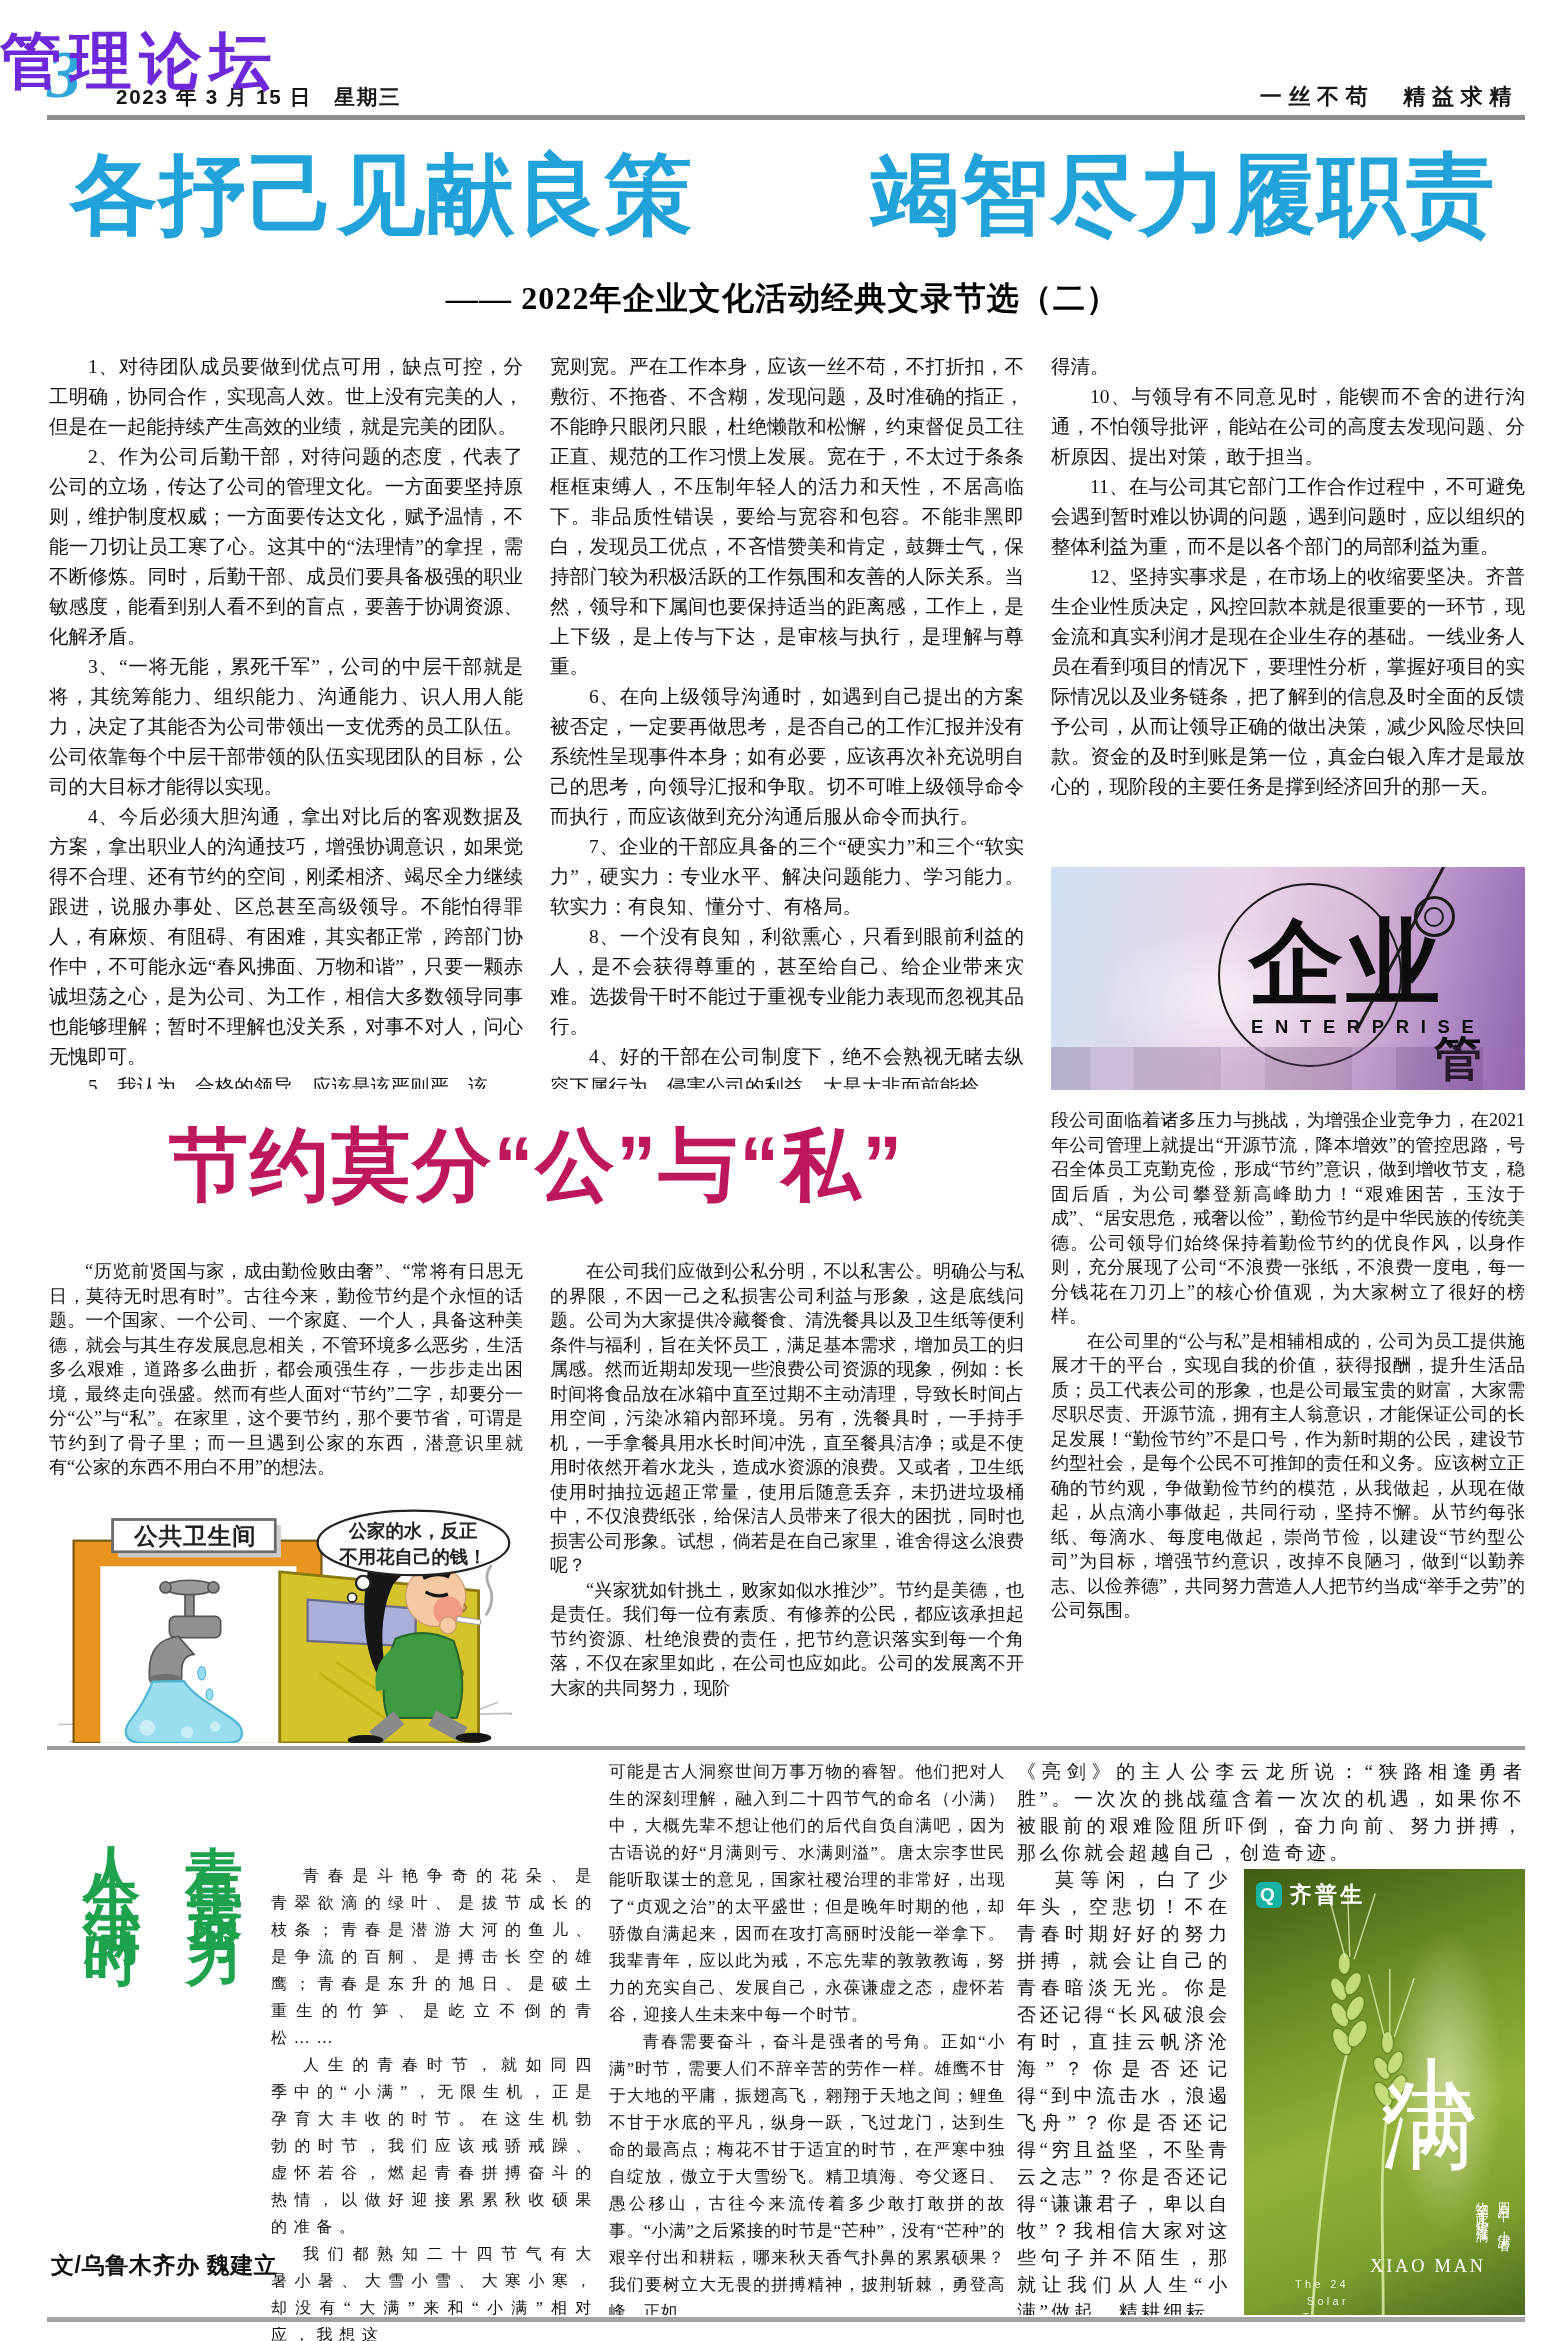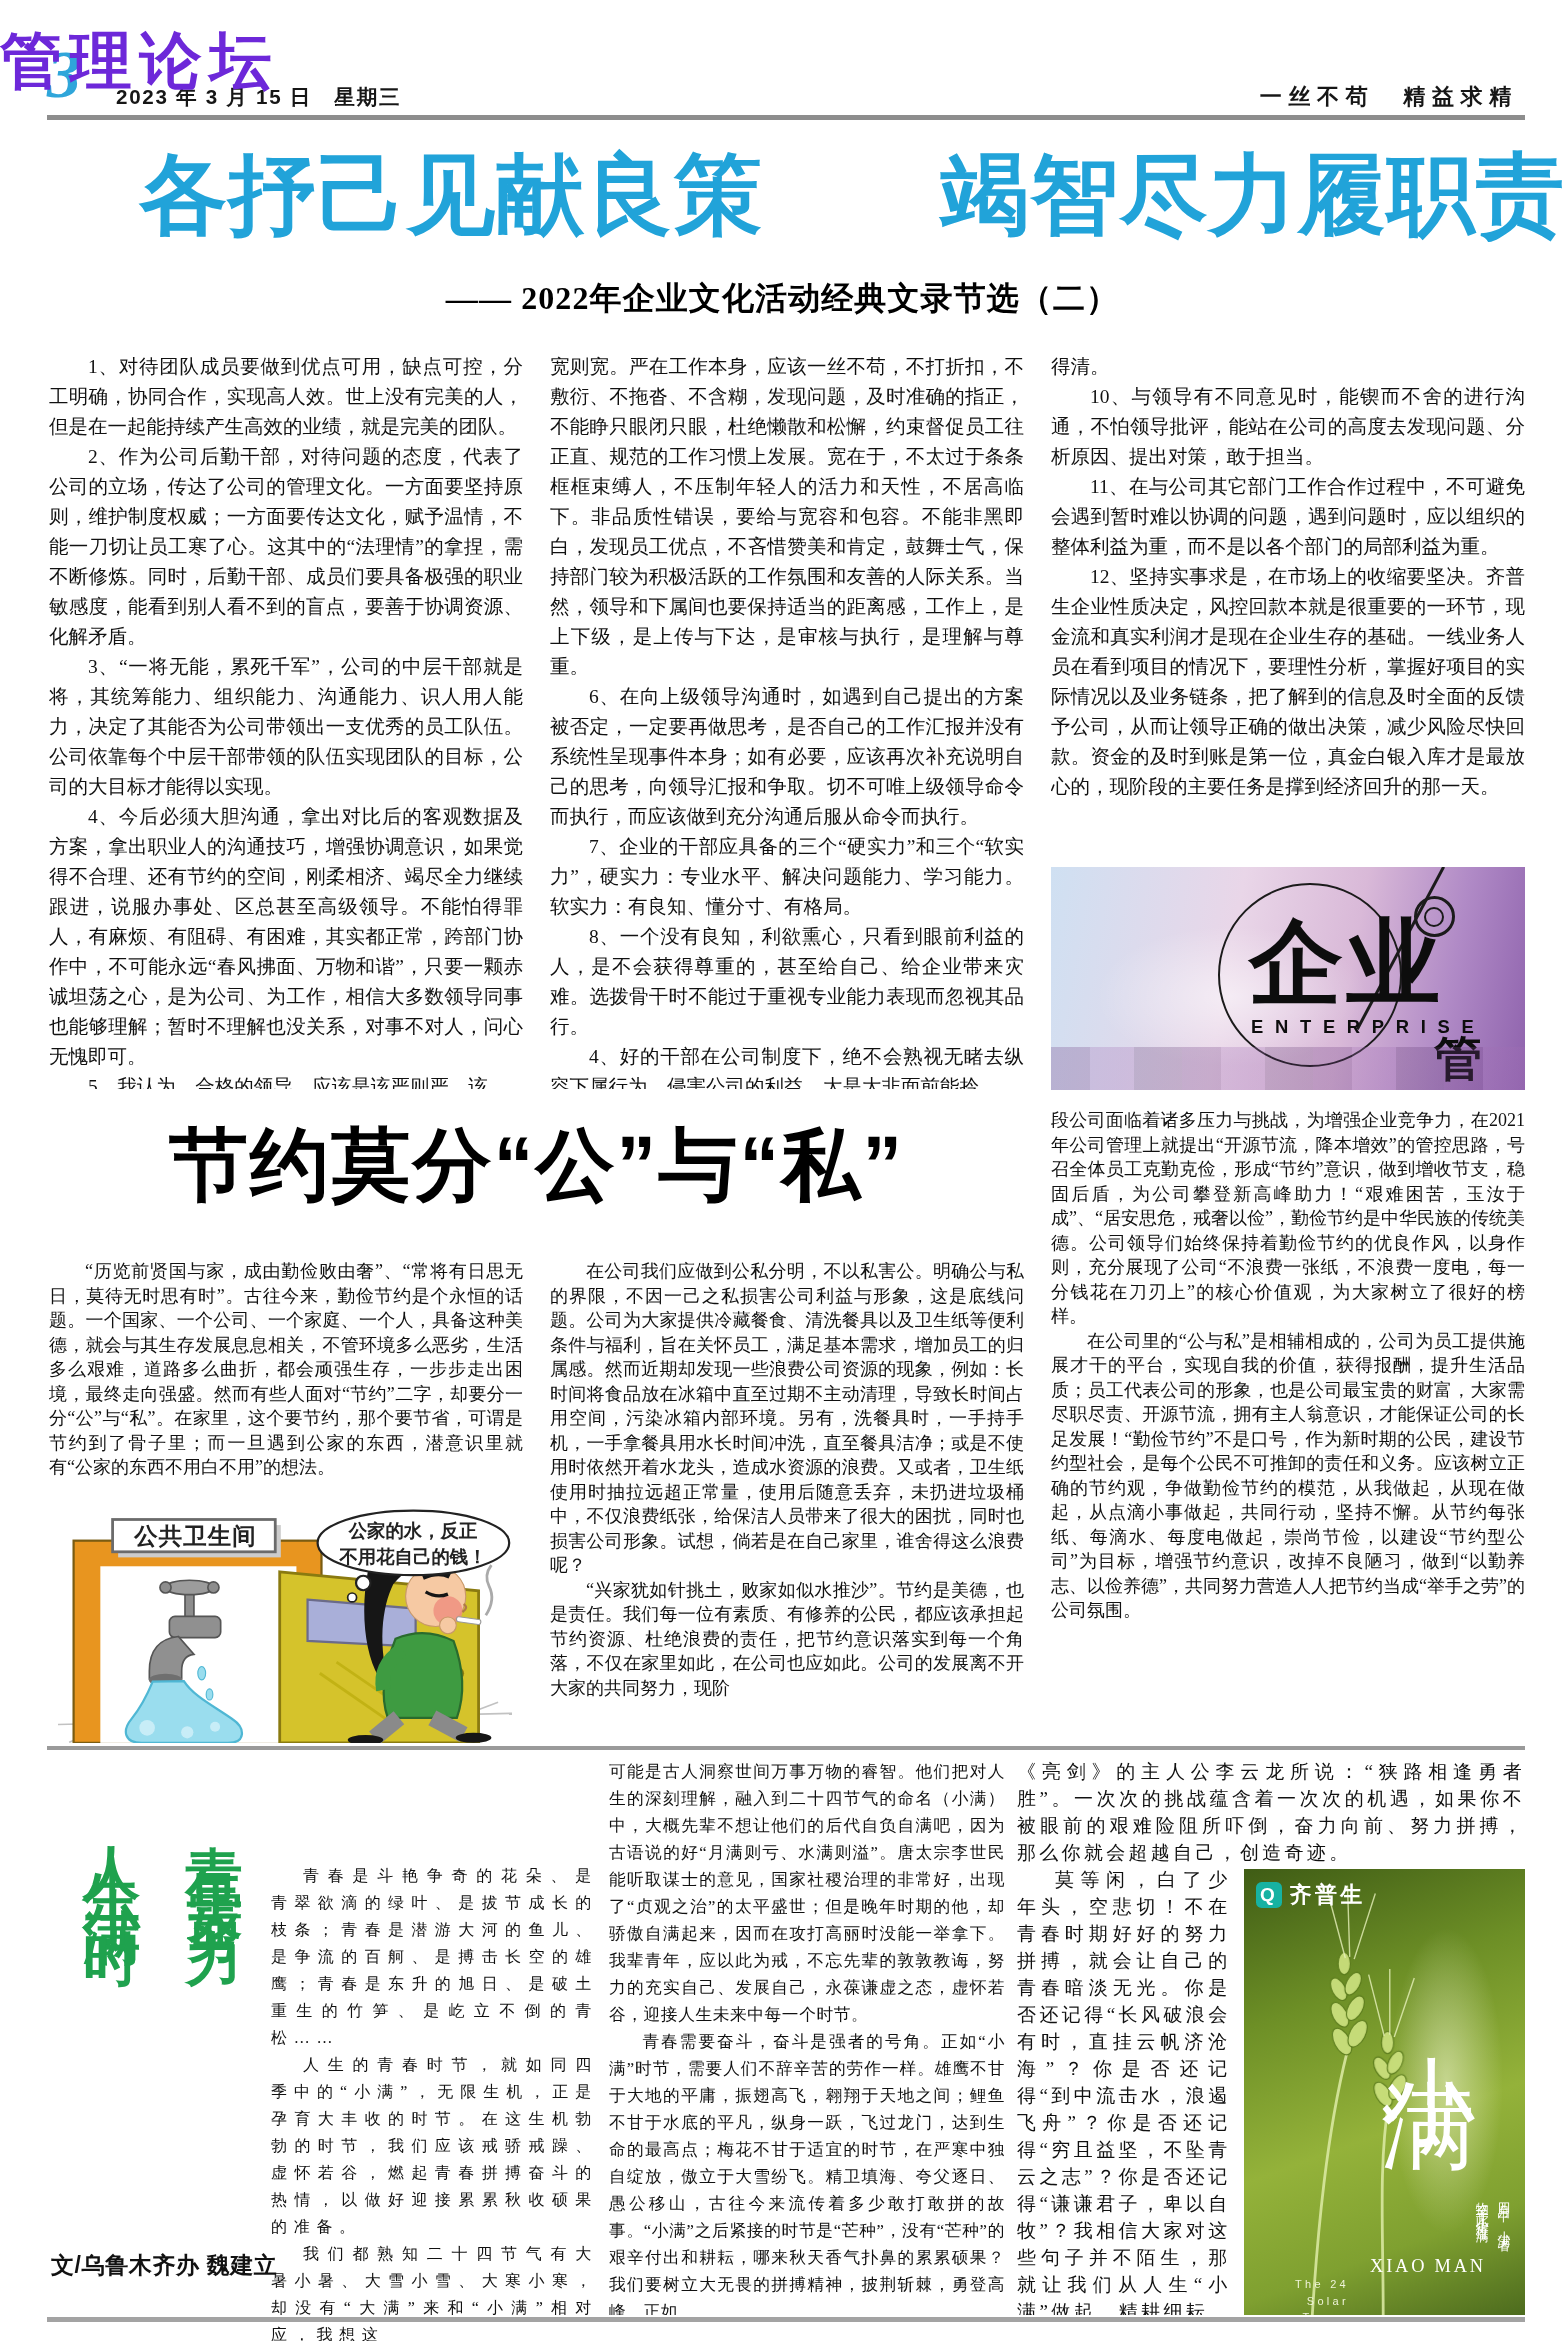--- a/index.html
+++ b/index.html
@@ -17,21 +17,21 @@
   #masthead { position:absolute; left:0; right:0; top:21px; text-align:left;
     font-size:62px; color:#6d28d9; font-weight:900; letter-spacing:7.8px; line-height:1.3;
     font-family:"Liberation Serif","DejaVu Serif",serif; }
   #slogan { position:absolute; right:47px; top:82px; font-size:22px; font-weight:bold;
     letter-spacing:6.7px; color:#161616; font-family:"Liberation Sans",sans-serif; }
   .rule { position:absolute; left:47px; width:1478px; background:#8d8d8d; }
   #rule-top { top:115px; height:5px; }
   #rule-mid { top:1746px; height:3.9px; background:#9a9a9a; }
   #rule-bottom { top:2317px; height:4.5px; background:#a3a3a3; }
   
-  #a1-headline { position:absolute; left:0; right:0; top:140px; text-align:right;
+  #a1-headline { position:absolute; left:0; right:0; top:140px; text-align:center;
     font-size:88px; line-height:1.25; font-weight:900; color:#21a3d9; letter-spacing:1.1px;
     font-family:"Liberation Sans","DejaVu Sans",sans-serif; }
   #a1-subtitle { position:absolute; left:0; right:0; top:277px; text-align:center;
     font-size:32px; font-weight:bold; color:#000; letter-spacing:1.1px; }
   .col { position:absolute; overflow:hidden; text-align:justify; }
   .col p { text-indent:2em; }
   .col p.ni { text-indent:0; }
   .a1 { font-size:19.5px; line-height:30px; width:474px; }
   #a1c1 { left:49px;  top:352px; height:737px; }
   #a1c2 { left:550px; top:352px; height:737px; }
@@ -53,21 +53,21 @@
     color:#0d0d0d; letter-spacing:3.3px; font-family:"Liberation Sans",sans-serif; }
   #ent-en { position:absolute; left:200px; top:149px; font-size:18.4px; letter-spacing:11.7px;
     color:#0d0d0d; font-weight:600; font-family:"Liberation Sans",sans-serif; }
   #ent-sub { position:absolute; left:383px; top:160px; font-size:48px; font-weight:900;
     color:#0d0d0d; font-family:"Liberation Sans",sans-serif; }
   #ent-img .city { position:absolute; left:0; right:0; bottom:0; height:43px; opacity:.5;
     background:repeating-linear-gradient(90deg, rgba(110,60,130,.55) 0 39px,
       rgba(160,110,180,.55) 39px 83px, rgba(90,50,110,.5) 83px 131px); }
   
   #a2-headline { position:absolute; left:49px; width:975px; top:1106px; text-align:center;
-    font-size:79px; line-height:1.5; font-weight:900; color:#000000; letter-spacing:2.2px;
+    font-size:79px; line-height:1.5; font-weight:900; color:#be185d; letter-spacing:2.2px;
     font-family:"Liberation Sans","DejaVu Sans",sans-serif; }
   .a2 { font-size:18px; line-height:24.5px; width:474px; }
   #a2c1 { left:49px;  top:1259px; height:249px; }
   #a2c2 { left:550px; top:1259px; height:482px; }
   #a2c3 { left:1051px; top:1108px; height:634px; }
   
   #cartoon { position:absolute; left:58px; top:1506px; width:454px; height:237px; background:#fff; }
   #cartoon svg { position:absolute; left:0; top:0; }
   #cartoon-sign { position:absolute; left:56px; top:14.5px; width:163px; height:31px;
     font-size:23.4px; font-weight:900; text-align:center; line-height:31px; color:#222;

